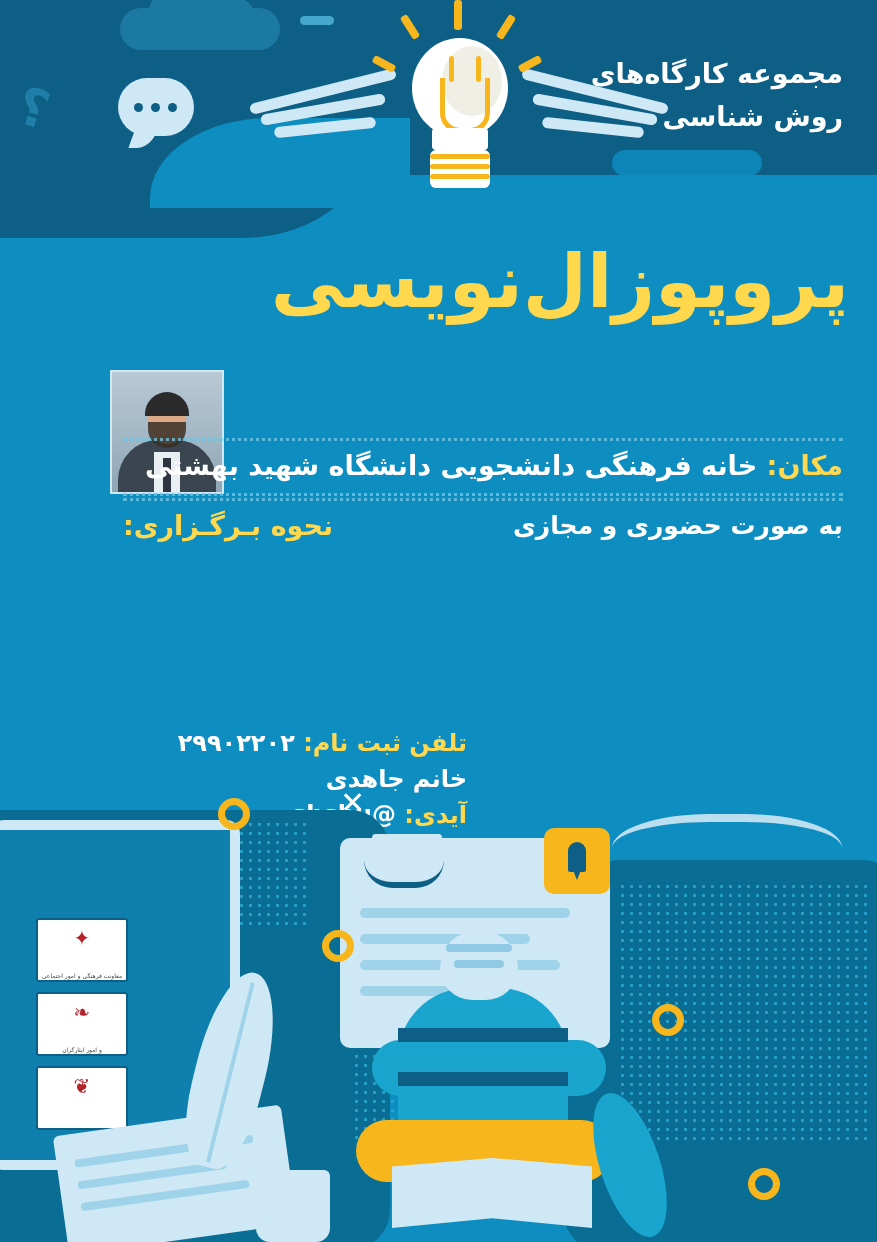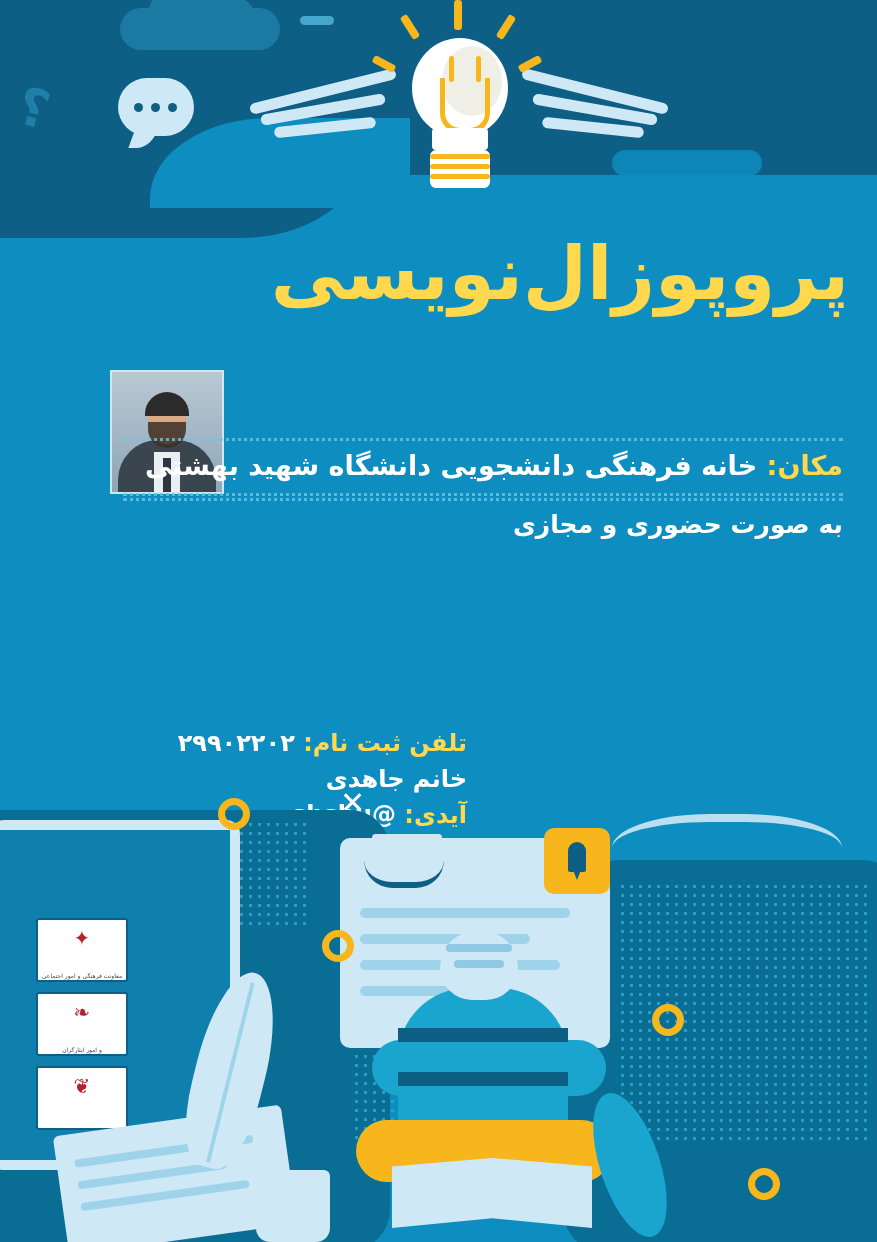--- a/index.html
+++ b/index.html
@@ -80,21 +80,21 @@
   
   .kicker{
     position:absolute;right:34px;top:52px;width:330px;text-align:right;
     color:#fff;font-size:27px;font-weight:bold;line-height:1.6;
   }
   .sub1{
     position:absolute;right:40px;top:205px;width:480px;text-align:right;
     color:#fff;font-size:25px;font-weight:bold;
   }
   .title{
-    position:absolute;right:28px;top:230px;width:760px;text-align:right;
+    position:absolute;right:28px;top:238px;width:760px;text-align:right;
     color:#ffd84d;font-size:74px;font-weight:bold;letter-spacing:-1px;
   }
   .sub2{
     position:absolute;right:40px;top:325px;width:520px;text-align:right;
     color:#fff;font-size:22px;font-weight:bold;
   }
 
   
   .photo{
     position:absolute;left:110px;top:370px;width:110px;height:120px;
@@ -260,20 +260,21 @@
     <div class="bulb-glass"></div>
     <div class="filament"></div>
     <div class="bulb-neck"></div>
     <div class="bulb-base">
       <i style="top:4px;"></i>
         <i style="top:14px;"></i>
         <i style="top:24px;"></i>
     </div>
   </div>
 
+  <div class="kicker">مجموعه کارگاه‌های روش شناسی</div>
   <div class="title">پروپوزال‌نویسی</div>
 
   <div class="photo">
     <div class="ph-bg"></div>
     <div class="ph-suit"></div>
     <div class="ph-shirt"></div>
     <div class="ph-tie"></div>
     <div class="ph-head"></div>
     <div class="ph-beard"></div>
     <div class="ph-hair"></div>
@@ -282,20 +283,21 @@
   <div class="info">
     <div class="dots"></div>
     <div class="irow">
       <span class="lbl">مکان:</span>
       <span class="val">خانه فرهنگی دانشجویی دانشگاه شهید بهشتی</span>
     </div>
     <div class="dots"></div>
     <div class="dots"></div>
     <div class="irow split">
       <span class="val">به صورت حضوری و مجازی</span>
+      <span class="lbl">نحوه بـرگـزاری:</span>
     </div>
   </div>
 
   <div class="contact">
     <div>
       <span>تلفن ثبت نام:</span>
       <span class="w">۲۹۹۰۲۲۰۲ خانم جاهدی</span>
     </div>
     <div>
       <span>آیدی:</span>

